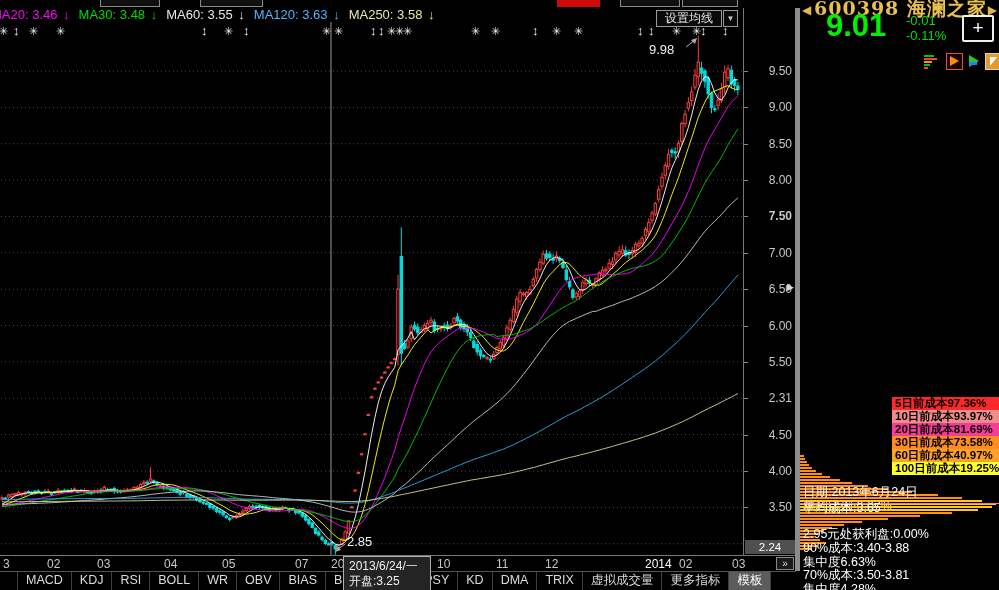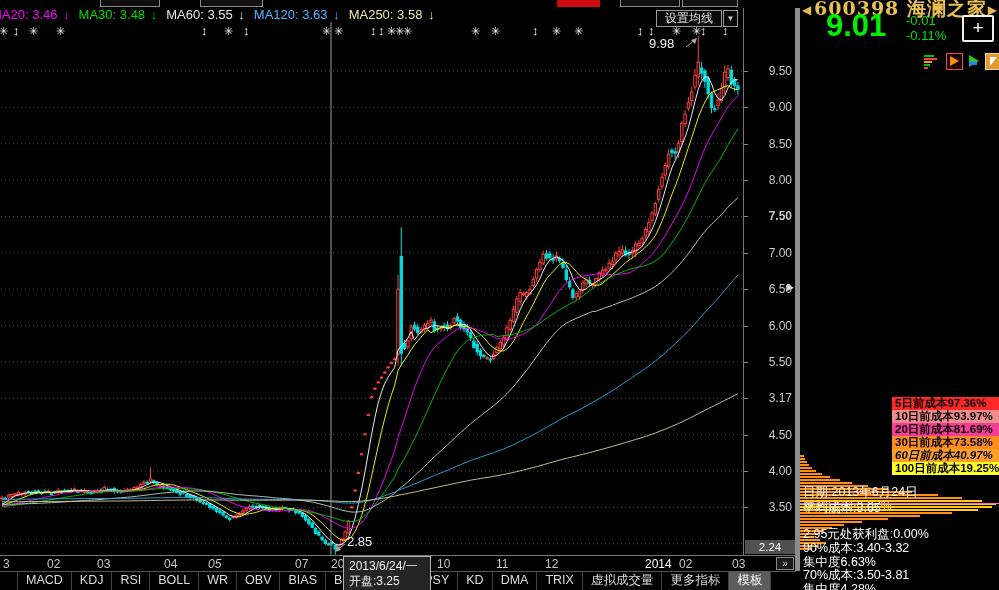--- a/index.html
+++ b/index.html
@@ -605,21 +605,21 @@
       <div class="marker star" style="left: 552px; top: 25px; position: absolute;">✳</div>
       <div class="marker star" style="left: 574px; top: 25px; position: absolute;">✳</div>
       <div class="marker updown" style="left: 637px; top: 23px; position: absolute;">↕</div>
       <div class="marker updown" style="left: 648px; top: 23px; position: absolute;">↕</div>
       <div class="marker star" style="left: 672px; top: 25px; position: absolute;">✳</div>
       <div class="marker star" style="left: 692px; top: 25px; position: absolute;">✳</div>
       <div class="marker updown" style="left: 700px; top: 23px; position: absolute;">↕</div>
       <div class="marker updown" style="left: 722px; top: 23px; position: absolute;">↕</div>
     </div>
 
-  <div class="ann" style="left:649px;top:36px;">9.98</div>
+  <div class="ann" style="left:649px;top:42px;">9.98</div>
   <div class="ann" style="left:347px;top:534px;">2.85</div>
 
   <div class="vline" style="left:743px;top:8px;height:547px;"></div>
   <div class="hline" style="left:0;top:555px;width:796px;"></div>
   <div class="hline" style="left:0;top:571px;width:796px;background:#555;"></div>
 
   <div id="price-axis">
       <div class="ptick-label" style="left: 752px; top: 64px; position: absolute;">9.50</div>
       <div class="ptick-mark" style="left: 744px; top: 71px; position: absolute;"></div>
       <div class="ptick-label" style="left: 752px; top: 100.367px; position: absolute;">9.00</div>
@@ -631,40 +631,40 @@
       <div class="ptick-label" style="left: 752px; top: 209.467px; position: absolute; font-weight: bold;">7.50</div>
       <div class="ptick-mark" style="left: 744px; top: 216.467px; position: absolute;"></div>
       <div class="ptick-label" style="left: 752px; top: 245.833px; position: absolute;">7.00</div>
       <div class="ptick-mark" style="left: 744px; top: 252.833px; position: absolute;"></div>
       <div class="ptick-label" style="left: 752px; top: 282.2px; position: absolute;">6.50</div>
       <div class="ptick-mark" style="left: 744px; top: 289.2px; position: absolute;"></div>
       <div class="ptick-label" style="left: 752px; top: 318.567px; position: absolute;">6.00</div>
       <div class="ptick-mark" style="left: 744px; top: 325.567px; position: absolute;"></div>
       <div class="ptick-label" style="left: 752px; top: 354.933px; position: absolute;">5.50</div>
       <div class="ptick-mark" style="left: 744px; top: 361.933px; position: absolute;"></div>
-      <div class="ptick-label" style="left: 752px; top: 391.3px; position: absolute;">3.17</div>
+      <div class="ptick-label" style="left: 752px; top: 391.3px; position: absolute;">2.31</div>
       <div class="ptick-mark" style="left: 744px; top: 398.3px; position: absolute;"></div>
       <div class="ptick-label" style="left: 752px; top: 427.666px; position: absolute;">4.50</div>
       <div class="ptick-mark" style="left: 744px; top: 434.666px; position: absolute;"></div>
       <div class="ptick-label" style="left: 752px; top: 464.033px; position: absolute;">4.00</div>
       <div class="ptick-mark" style="left: 744px; top: 471.033px; position: absolute;"></div>
       <div class="ptick-label" style="left: 752px; top: 500.4px; position: absolute;">3.50</div>
       <div class="ptick-mark" style="left: 744px; top: 507.4px; position: absolute;"></div>
     </div>
   <div id="cursor-price" style="top: 540.403px;">2.24</div>
 
   <div id="divider"></div>
   <div id="divider-handle">▶</div>
 
   <div id="date-axis">
       <div class="dtick" style="left: 3px;">3</div>
       <div class="dtick" style="left: 47px;">02</div>
       <div class="dtick" style="left: 97px;">03</div>
       <div class="dtick" style="left: 164px;">04</div>
-      <div class="dtick" style="left: 208px; font-style: italic;">05</div>
+      <div class="dtick" style="left: 222px;">05</div>
       <div class="dtick" style="left: 295px;">07</div>
       <div class="dtick" style="left: 331px;">2013</div>
       <div class="dtick" style="left: 437px;">10</div>
       <div class="dtick" style="left: 496px;">11</div>
       <div class="dtick" style="left: 545px;">12</div>
       <div class="dtick bright" style="left: 604px;">2014</div>
       <div class="dtick" style="left: 679px;">02</div>
       <div class="dtick" style="left: 732px;">03</div>
     </div>
   <div id="more-dates-btn">»</div>
@@ -724,21 +724,21 @@
     </div>
     <div class="rp-icon" style="left:185px;background:#e09a30;border:1px solid #f0d0a0;">
       <div style="position:absolute;left:4px;top:3px;width:0;height:0;border-top:9px solid #fff;border-right:7px solid transparent;"></div>
     </div>
 
     <div id="cost-legend">
         <div class="legend-row" style="top: 397px; background: rgb(255, 40, 40);">5日前成本97.36%</div>
         <div class="legend-row" style="top: 409.9px; background: rgb(240, 140, 140);">10日前成本93.97%</div>
         <div class="legend-row" style="top: 422.8px; background: rgb(245, 60, 150);">20日前成本81.69%</div>
         <div class="legend-row" style="top: 435.7px; background: rgb(255, 140, 30);">30日前成本73.58%</div>
-        <div class="legend-row" style="top: 448.6px; background: rgb(255, 160, 40); font-style: italic;">60日前成本40.97%</div>
+        <div class="legend-row" style="top: 448.6px; background: rgb(255, 160, 40);">60日前成本40.97%</div>
         <div class="legend-row" style="top: 461.5px; background: rgb(255, 255, 40);">100日前成本19.25%</div>
       </div>
 
     <div id="histogram">
         <div class="hist-bar" style="left: 0px; top: 455px; width: 4px; background: rgb(255, 140, 20);"></div>
         <div class="hist-bar" style="left: 0px; top: 458px; width: 5px; background: rgb(255, 140, 20);"></div>
         <div class="hist-bar" style="left: 0px; top: 461px; width: 7px; background: rgb(255, 140, 20);"></div>
         <div class="hist-bar" style="left: 0px; top: 464px; width: 9px; background: rgb(255, 140, 20);"></div>
         <div class="hist-bar" style="left: 0px; top: 467px; width: 12px; background: rgb(255, 140, 20);"></div>
         <div class="hist-bar" style="left: 0px; top: 470px; width: 16px; background: rgb(255, 140, 20);"></div>
@@ -769,21 +769,21 @@
         <div class="hist-bar" style="left: 0px; top: 545px; width: 18px; background: rgb(255, 140, 20);"></div>
         <div class="hist-bar" style="left: 0px; top: 548px; width: 12px; background: rgb(255, 140, 20);"></div>
       </div>
     <div id="price-line" style="background: rgb(255, 105, 190);"></div>
 
     <div id="panel-info">
         <div class="info-line" style="top: 484px;">日期:2013年6月24日</div>
         <div class="info-line under" style="top: 498px;">获利比例:0.07%</div>
         <div class="info-line" style="top: 500px;">平均成本:3.65</div>
         <div class="info-line" style="top: 526px;">2.95元处获利盘:0.00%</div>
-        <div class="info-line" style="top: 540px;">90%成本:3.40-3.32</div>
+        <div class="info-line" style="top: 540px;">90%成本:3.40-3.88</div>
         <div class="info-line" style="top: 554px;">集中度6.63%</div>
         <div class="info-line" style="top: 567px;">70%成本:3.50-3.81</div>
         <div class="info-line" style="top: 581px;">集中度4.28%</div>
       </div>
 
   </div>
 
 </div>
 
 </body></html>

